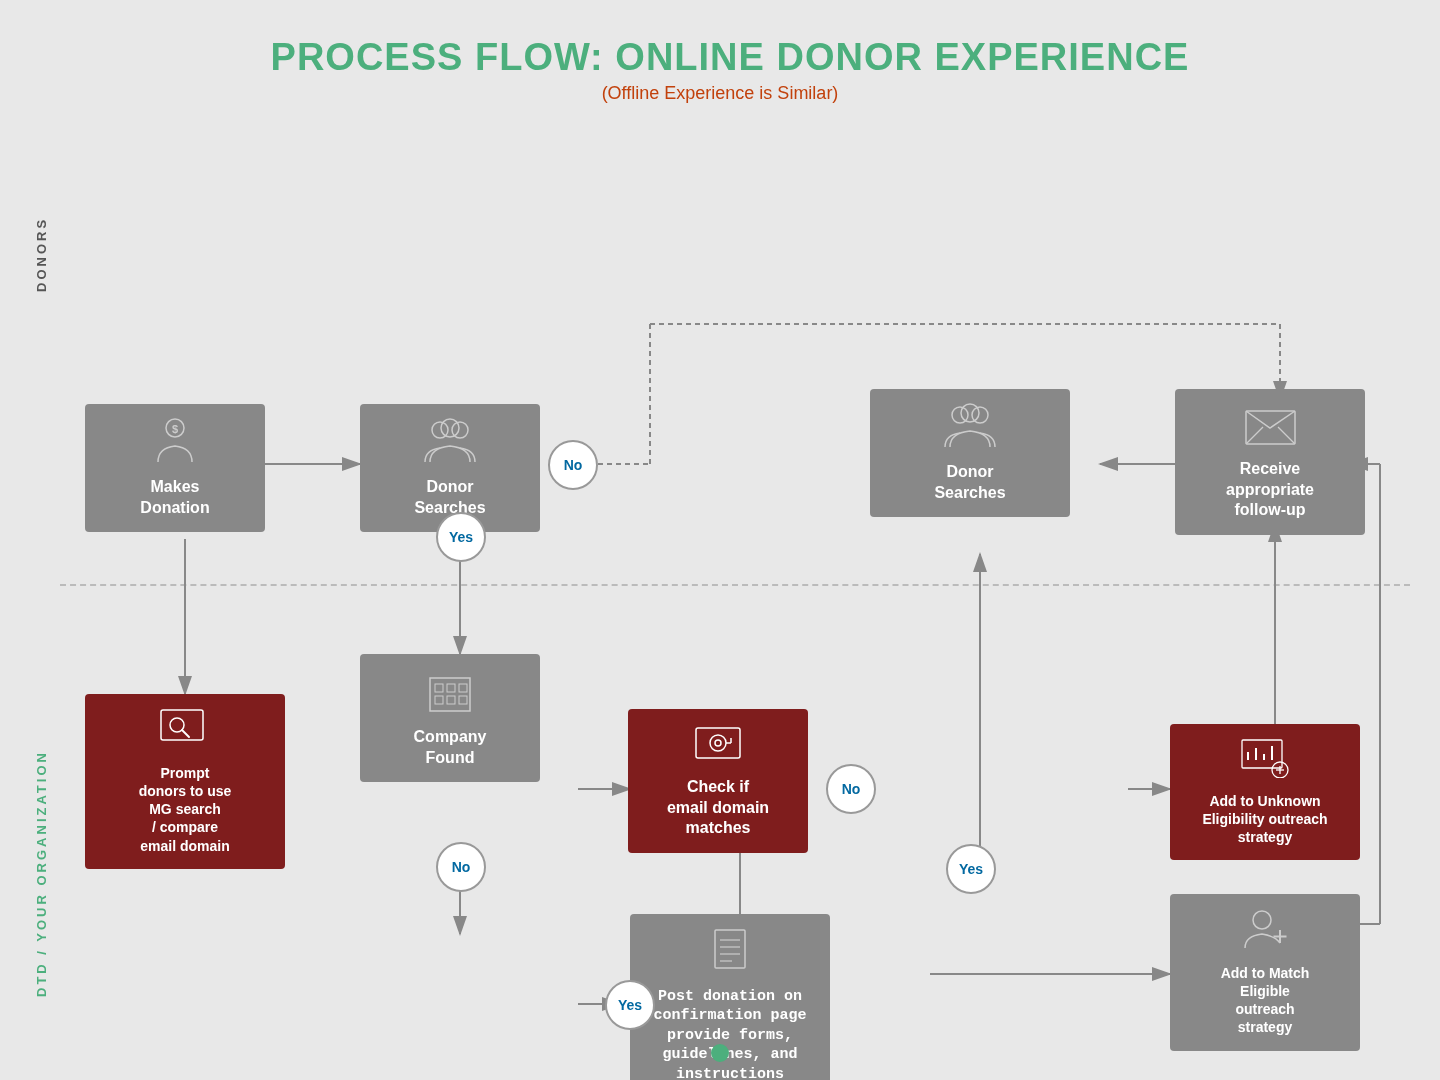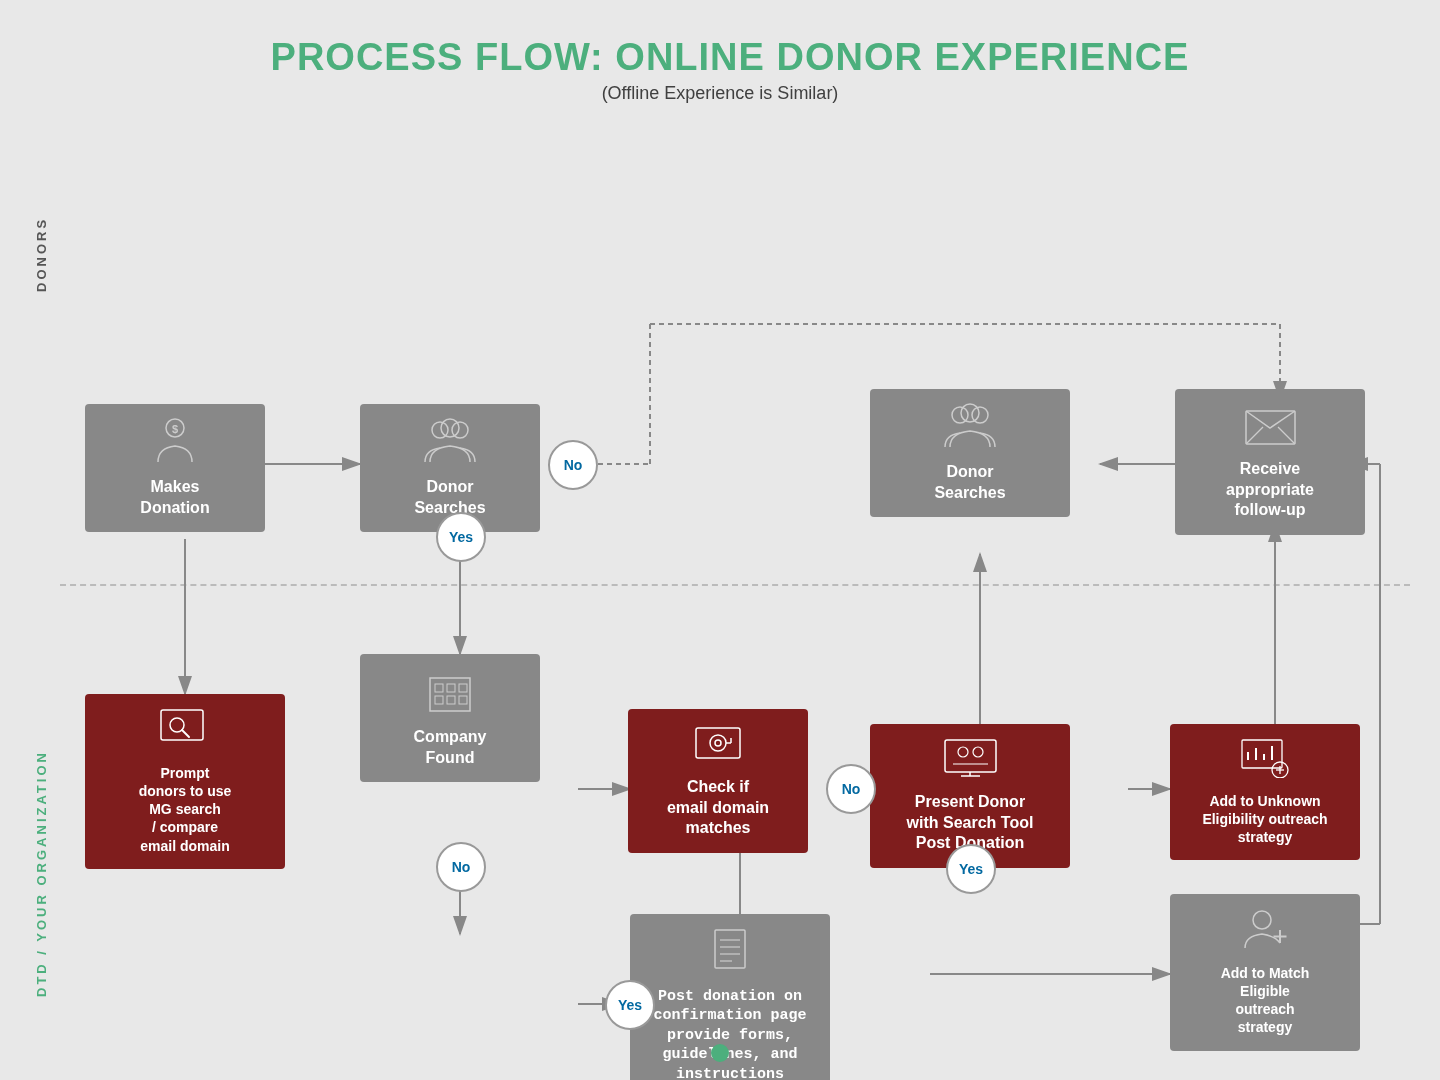--- a/index.html
+++ b/index.html
@@ -28,21 +28,21 @@
       color: #555;
       letter-spacing: 1px;
       text-transform: uppercase;
       padding-left: 20px;
     }
     .header-title span {
       color: #4caf7d;
     }
     .header-subtitle {
       font-size: 18px;
-      color: #404040;
+      color: #c2410c;
       margin-top: 4px;
       font-style: normal;
     }
     
     .diagram-area {
       position: relative;
       width: 1380px;
       margin: 10px auto 0;
       height: 900px;
     }
@@ -287,35 +287,20 @@
     </div>
 
     <div class="circle-node" style="left:796px; top:640px;">
       <span>No</span>
     </div>
 
     <div class="circle-node" style="left:575px; top:856px;">
       <span>Yes</span>
     </div>
 
-    <div class="node green" style="left:840px; top:600px; width:200px; min-height:110px;">
-      <div class="node-icon">
-        <svg width="55" height="40" viewBox="0 0 55 40" fill="none" xmlns="http://www.w3.org/2000/svg">
-          <rect x="2" y="2" width="51" height="32" rx="2" stroke="#fff" stroke-width="1.5" fill="none"></rect>
-          <circle cx="20" cy="14" r="5" stroke="#fff" stroke-width="1.2" fill="none"></circle>
-          <circle cx="35" cy="14" r="5" stroke="#fff" stroke-width="1.2" fill="none"></circle>
-          <line x1="10" y1="26" x2="45" y2="26" stroke="#fff" stroke-width="1.2"></line>
-          <line x1="27" y1="34" x2="27" y2="38" stroke="#fff" stroke-width="1.5"></line>
-          <line x1="18" y1="38" x2="37" y2="38" stroke="#fff" stroke-width="1.5"></line>
-        </svg>
-      </div>
-      <span style="white-space:pre-line;">Present Donor
-with Search Tool
-Post Donation</span>
-    </div>
 
     <div class="circle-node" style="left:916px; top:720px;">
       <span>Yes</span>
     </div>
 
     <div class="node green" style="left:1140px; top:600px; width:190px; min-height:100px;">
       <div class="node-icon">
         <svg width="50" height="40" viewBox="0 0 50 40" fill="none" xmlns="http://www.w3.org/2000/svg">
           <rect x="2" y="2" width="40" height="28" rx="1" stroke="#fff" stroke-width="1.3" fill="none"></rect>
           <line x1="8" y1="22" x2="8" y2="14" stroke="#fff" stroke-width="2"></line>

